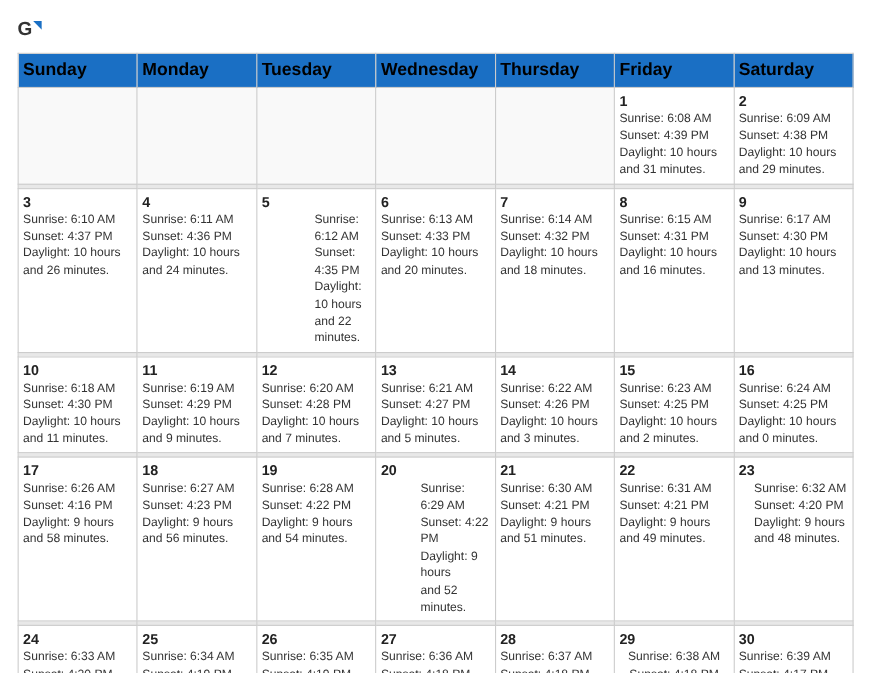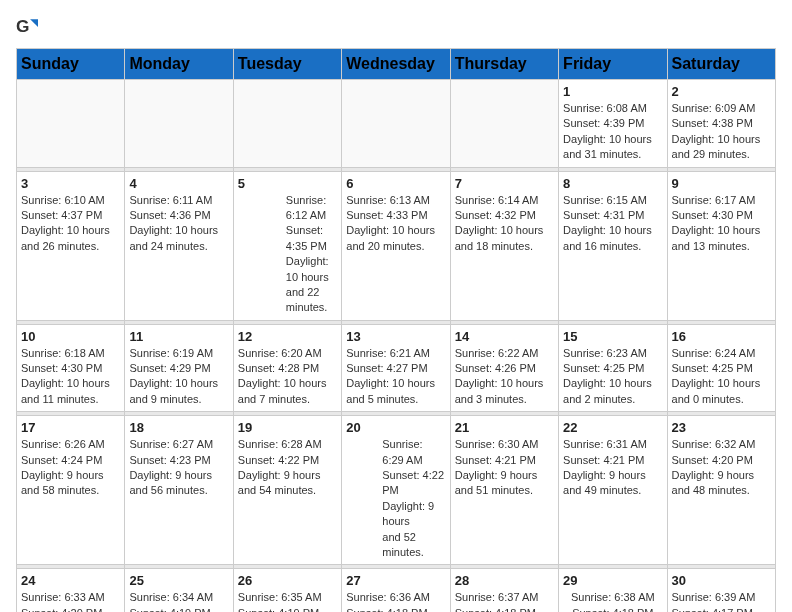--- a/index.html
+++ b/index.html
@@ -260,21 +260,21 @@
         <td></td>
         <td></td>
         <td></td>
         <td></td>
         <td></td>
       </tr>
       <tr>
         <td>
           <span class="day-num">17</span>
           <div class="day-info" style="white-space: pre-line;">Sunrise: 6:26 AM
-Sunset: 4:24 PM
+Sunset: 4:16 PM
 Daylight: 9 hours
 and 58 minutes.</div>
         </td>
         <td>
           <span class="day-num">18</span>
           <div class="day-info" style="white-space: pre-line;">Sunrise: 6:27 AM
 Sunset: 4:23 PM
 Daylight: 9 hours
 and 56 minutes.</div>
         </td>
@@ -301,21 +301,21 @@
         </td>
         <td>
           <span class="day-num">22</span>
           <div class="day-info" style="white-space: pre-line;">Sunrise: 6:31 AM
 Sunset: 4:21 PM
 Daylight: 9 hours
 and 49 minutes.</div>
         </td>
         <td>
           <span class="day-num">23</span>
-          <div class="day-info" style="white-space: pre-line;">Sunrise: 6:32 AM
+          <div class="day-info" style="white-space: pre-line; margin-left: 14px;">Sunrise: 6:32 AM
 Sunset: 4:20 PM
 Daylight: 9 hours
 and 48 minutes.</div>
         </td>
       </tr>
       <tr class="row-separator">
         <td></td>
         <td></td>
         <td></td>
         <td></td>

